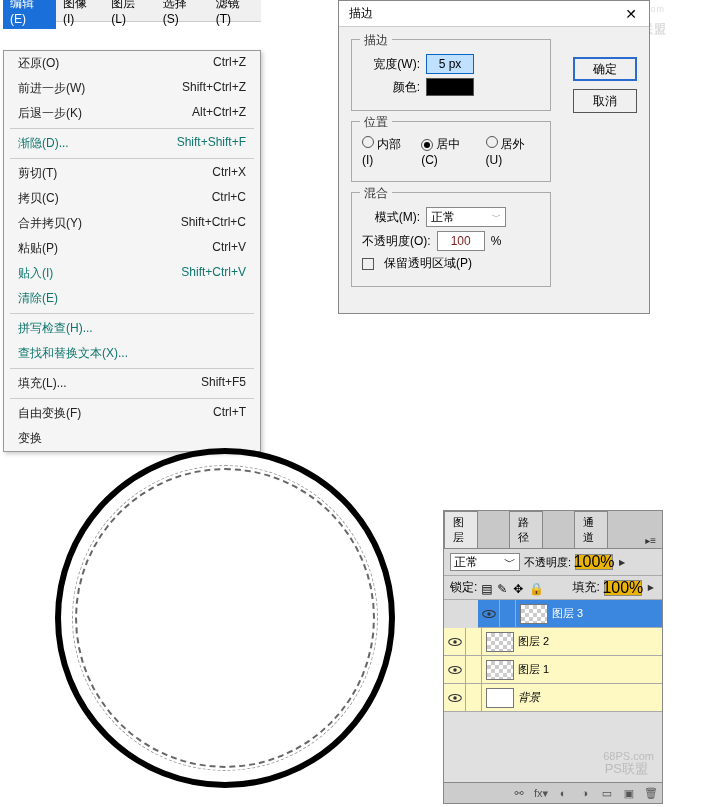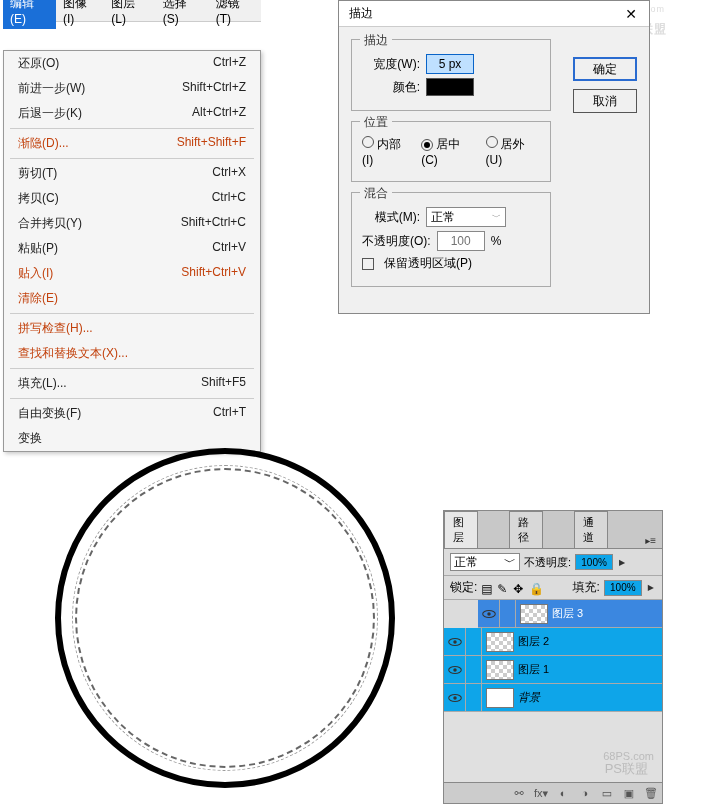--- a/index.html
+++ b/index.html
@@ -4,35 +4,35 @@
 <style>
 * { box-sizing: border-box; margin: 0; padding: 0; font-family: "Microsoft YaHei", SimSun, sans-serif; font-size: 12px; }
 body { width: 705px; height: 807px; background: #fff; position: relative; }
 
 
 .menubar { position: absolute; left: 3px; top: 0; display: flex; background: #f0f0f0; height: 22px; align-items: center; border-bottom: 1px solid #ccc; width: 258px;}
 .menubar-item { padding: 3px 7px; cursor: default; }
 .menubar-item.sel { background: #1a6fd8; color: #fff; }
 .dropdown { position: absolute; left: 3px; top: 22px; width: 258px; background: #f5f5f5; border: 1px solid #999; box-shadow: 2px 2px 4px rgba(0,0,0,.2); margin-top: 28px;}
 .drop-row { display: flex; justify-content: space-between; padding: 4px 14px; color: #222; }
-.drop-row.disabled { color: #c2410c; }
+.drop-row.disabled { color: #0f766e; }
 .drop-row.sel { background: #1a6fd8; color: #fff; }
 .drop-sep { height: 1px; background: #ccc; margin: 2px 6px; }
 
 
 .dialog { position: absolute; left: 338px; top: 0; width: 312px; background: #f0f0f0; border: 1px solid #888; }
 .dialog-title { display: flex; justify-content: space-between; align-items: center; padding: 4px 6px 4px 10px; background: #fff; border-bottom: 1px solid #ccc;}
 .dialog-title .x { font-family: Arial; font-size: 14px; padding: 0 6px; cursor: default;}
 .dialog-body { padding: 12px 12px 16px 12px; position: relative;}
 .fieldset { border: 1px solid #aaa; margin-bottom: 10px; padding: 10px 10px 10px 10px; position: relative;}
 .fieldset .legend { position: absolute; top: -8px; left: 8px; background: #f0f0f0; padding: 0 4px; color: #333;}
 .frow { display: flex; align-items: center; margin: 4px 0; gap: 6px;}
 .frow label { min-width: 58px; text-align: right;}
 .tinput { width: 48px; height: 20px; border: 1px solid #0a64c8; background: #bfe0ff; text-align: center;}
-.tinput.plain { border: 1px solid #888; background: #fff; color:#737373;}
+.tinput.plain { border: 1px solid #888; background: #fff; color:#7f1d1d;}
 .swatch { width: 48px; height: 18px; background: #000; border: 1px solid #555;}
 .radio { width: 12px; height: 12px; border: 1px solid #555; border-radius: 50%; display: inline-flex; align-items: center; justify-content: center; margin-right: 3px;}
 .radio.sel::after{content:""; width:6px; height:6px; background:#000; border-radius:50%;}
 .chk { width: 12px; height: 12px; border: 1px solid #555; display:inline-block; margin-right: 4px;}
 .select { width: 80px; height: 20px; border: 1px solid #888; background: #fff; display: flex; align-items: center; justify-content: space-between; padding: 0 4px;}
 .select .arr{font-size:9px;color:#555;}
 .dlg-btn { position: absolute; right: 12px; width: 64px; height: 24px; border: 1px solid #555; background: #f0f0f0; display:flex; align-items:center; justify-content:center;}
 .dlg-btn.ok { top: 30px; border: 2px solid #2a6bd0;}
 .dlg-btn.cancel { top: 62px;}
 .left-col { width: 200px;}
@@ -45,25 +45,25 @@
 
 
 .layers { position: absolute; left: 443px; top: 510px; width: 220px; background: #dcdcdc; border: 1px solid #888;}
 .layers-tabs { display:flex; background: #c8c8c8; border-bottom: 1px solid #888; align-items:flex-end;gap:32px;}
 .ltab { padding: 3px 8px; border: 1px solid #888; border-bottom:none; background: #d8d8d8; margin-right:-1px; font-size:11px;}
 .ltab.act { background: #e8e8e8;}
 .ltabs-menu { margin-left:auto; padding: 2px 6px; font-size:10px; color:#333;}
 .layers-top { display:flex; align-items:center; padding: 4px 6px; gap:4px; border-bottom:1px solid #aaa;}
 .layers-top .sel2 { width: 70px; height:18px; border:1px solid #888; background:#fff; display:flex; align-items:center; justify-content:space-between; padding:0 3px; font-size:11px;}
 .layers-top .lab { font-size:11px;}
-.pct { width: 38px; height:16px; border:1px solid #888; background:#0ea5e9; font-size:10px; display:flex; align-items:center; justify-content:center;}
+.pct { width: 38px; height:16px; border:1px solid #888; background:#eab308; font-size:16px; display:flex; align-items:center; justify-content:center;}
 .tri{font-size:8px;color:#333; padding:0 2px;}
 .lockrow { display:flex; align-items:center; padding: 3px 6px; gap:4px; border-bottom:1px solid #aaa; font-size:11px;}
 .lockicon{width:12px;height:12px;display:inline-block;}
-.layer-row { display:flex; align-items:center; height: 28px; border-bottom:1px solid #aaa; background:#0ea5e9;}
+.layer-row { display:flex; align-items:center; height: 28px; border-bottom:1px solid #aaa; background:#fef9c3;}
 .layer-row.sel { background: #3b87e0; color:#ffffff;margin-left:34px;}
 .eye { width: 22px; display:flex; align-items:center; justify-content:center; border-right:1px solid #aaa; height:100%;}
 .eye svg{width:14px;height:10px;}
 .link { width: 16px; border-right:1px solid #aaa; height:100%;}
 .thumb { width: 28px; height: 20px; margin: 0 4px; border:1px solid #777; background: repeating-conic-gradient(#ccc 0 25%, #fff 0 50%) 0 0/8px 8px;}
 .thumb.bg{background:#fff;}
 .lname { font-size:11px;}
 .lname.bg{font-style:italic;}
 .layer-gap{height:70px; background:#e0e0e0; position:relative;}
 .wm{position:absolute; right:8px; bottom:20px; color:#bbb; font-size:11px;}

